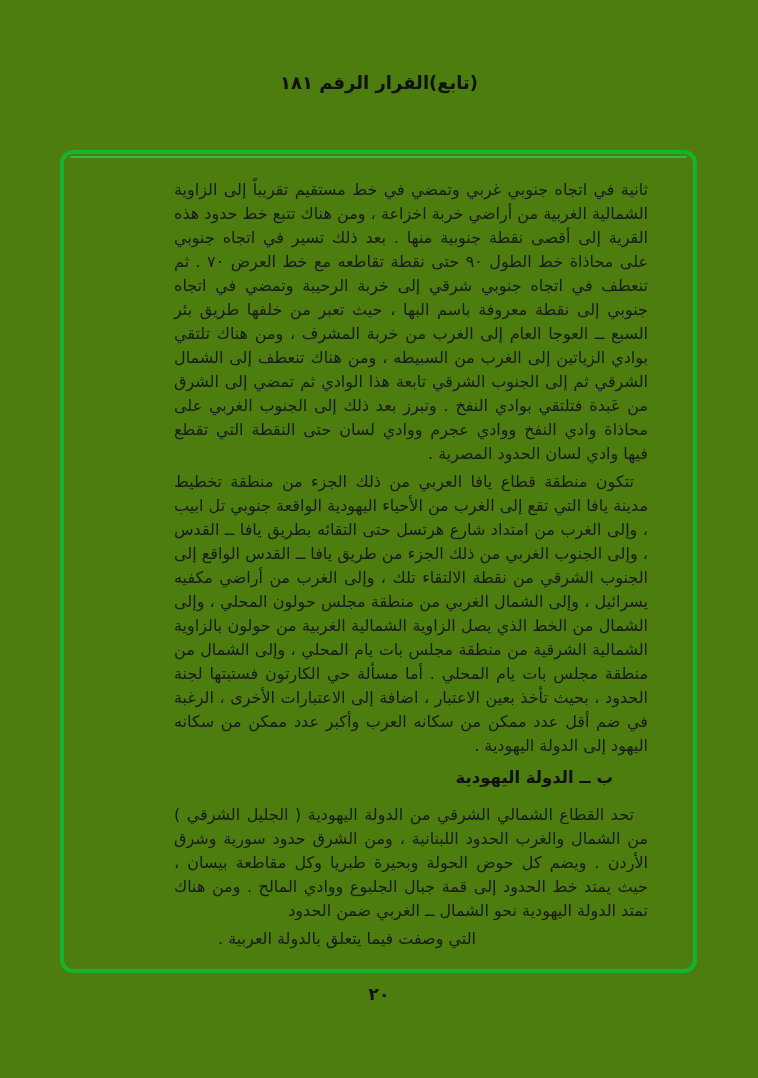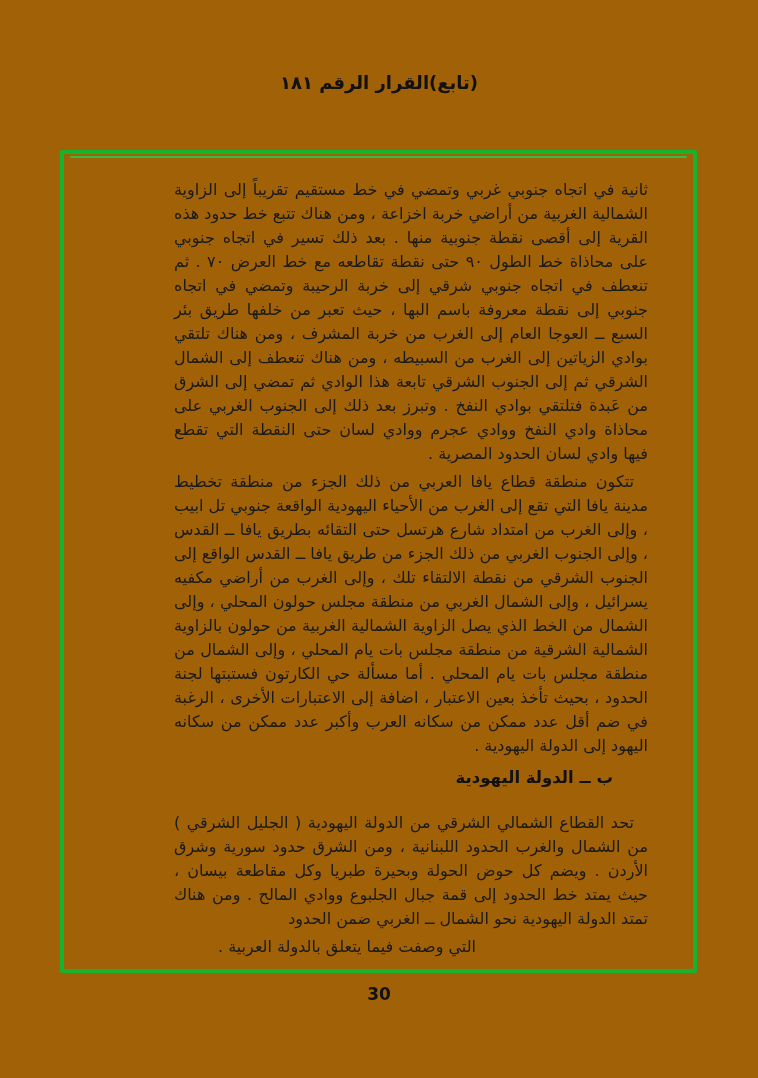--- a/index.html
+++ b/index.html
@@ -8,21 +8,21 @@
     width: 758px;
     height: 1078px;
     background: #ffffff;
     overflow: hidden;
     font-family: "DejaVu Sans", sans-serif;
   }
   .page {
     position: relative;
     width: 758px;
     height: 1078px;
-    background: #a16207;
+    background: #4d7c0f;
     color: #1c1c1c;
   }
   .doc-title {
     position: absolute;
     top: 72px;
     left: 0;
     width: 100%;
     text-align: center;
     direction: rtl;
     font-size: 18px;
@@ -43,21 +43,21 @@
     white-space: nowrap;
   }
   .frame {
     position: absolute;
     left: 60px;
     top: 150px;
     width: 637px;
     height: 823px;
     box-sizing: border-box;
     border: 4px solid #16b32e;
-    border-radius: 2px;
+    border-radius: 13px;
     padding: 24px 45px 0 110px;
     direction: rtl;
   }
   
   .frame::before {
     content: "";
     position: absolute;
     top: 2px;
     left: 6px;
     right: 6px;
@@ -76,21 +76,21 @@
   .body-text.indented {
     text-indent: 14px;
   }
   .section-heading {
     direction: rtl;
     text-align: right;
     padding-right: 35px;
     font-size: 16.5px;
     font-weight: bold;
     color: #111111;
-    margin: 10px 0 24px 0;
+    margin: 10px 0 16px 0;
   }
   .last-line {
     direction: rtl;
     text-align: center;
     padding-right: 128px;
     font-size: 16px;
     line-height: 24px;
     color: #1a1a1a;
   }
   .page-number {
@@ -119,15 +119,15 @@
     <p class="body-text indented">تتكون منطقة قطاع يافا العربي من ذلك الجزء من منطقة تخطيط مدينة يافا التي تقع إلى الغرب من الأحياء اليهودية الواقعة جنوبي تل ابيب ، وإلى الغرب من امتداد شارع هرتسل حتى التقائه بطريق يافا ــ القدس ، وإلى الجنوب الغربي من ذلك الجزء من طريق يافا ــ القدس الواقع إلى الجنوب الشرقي من نقطة الالتقاء تلك ، وإلى الغرب من أراضي مكفيه يسرائيل ، وإلى الشمال الغربي من منطقة مجلس حولون المحلي ، وإلى الشمال من الخط الذي يصل الزاوية الشمالية الغربية من حولون بالزاوية الشمالية الشرقية من منطقة مجلس بات يام المحلي ، وإلى الشمال من منطقة مجلس بات يام المحلي . أما مسألة حي الكارتون فستبتها لجنة الحدود ، بحيث تأخذ بعين الاعتبار ، اضافة إلى الاعتبارات الأخرى ، الرغبة في ضم أقل عدد ممكن من سكانه العرب وأكبر عدد ممكن من سكانه اليهود إلى الدولة اليهودية .</p>
 
     <div class="section-heading">ب ــ الدولة اليهودية</div>
 
     <p class="body-text indented">تحد القطاع الشمالي الشرقي من الدولة اليهودية ( الجليل الشرقي ) من الشمال والغرب الحدود اللبنانية ، ومن الشرق حدود سورية وشرق الأردن . ويضم كل حوض الحولة وبحيرة طبريا وكل مقاطعة بيسان ، حيث يمتد خط الحدود إلى قمة جبال الجلبوع ووادي المالح . ومن هناك تمتد الدولة اليهودية نحو الشمال ــ الغربي ضمن الحدود</p>
 
     <div class="last-line">التي وصفت فيما يتعلق بالدولة العربية .</div>
 
   </div>
 
-  <div class="page-number">30</div>
+  <div class="page-number">٢٠</div>
 
 </div>
 
 </body></html>

